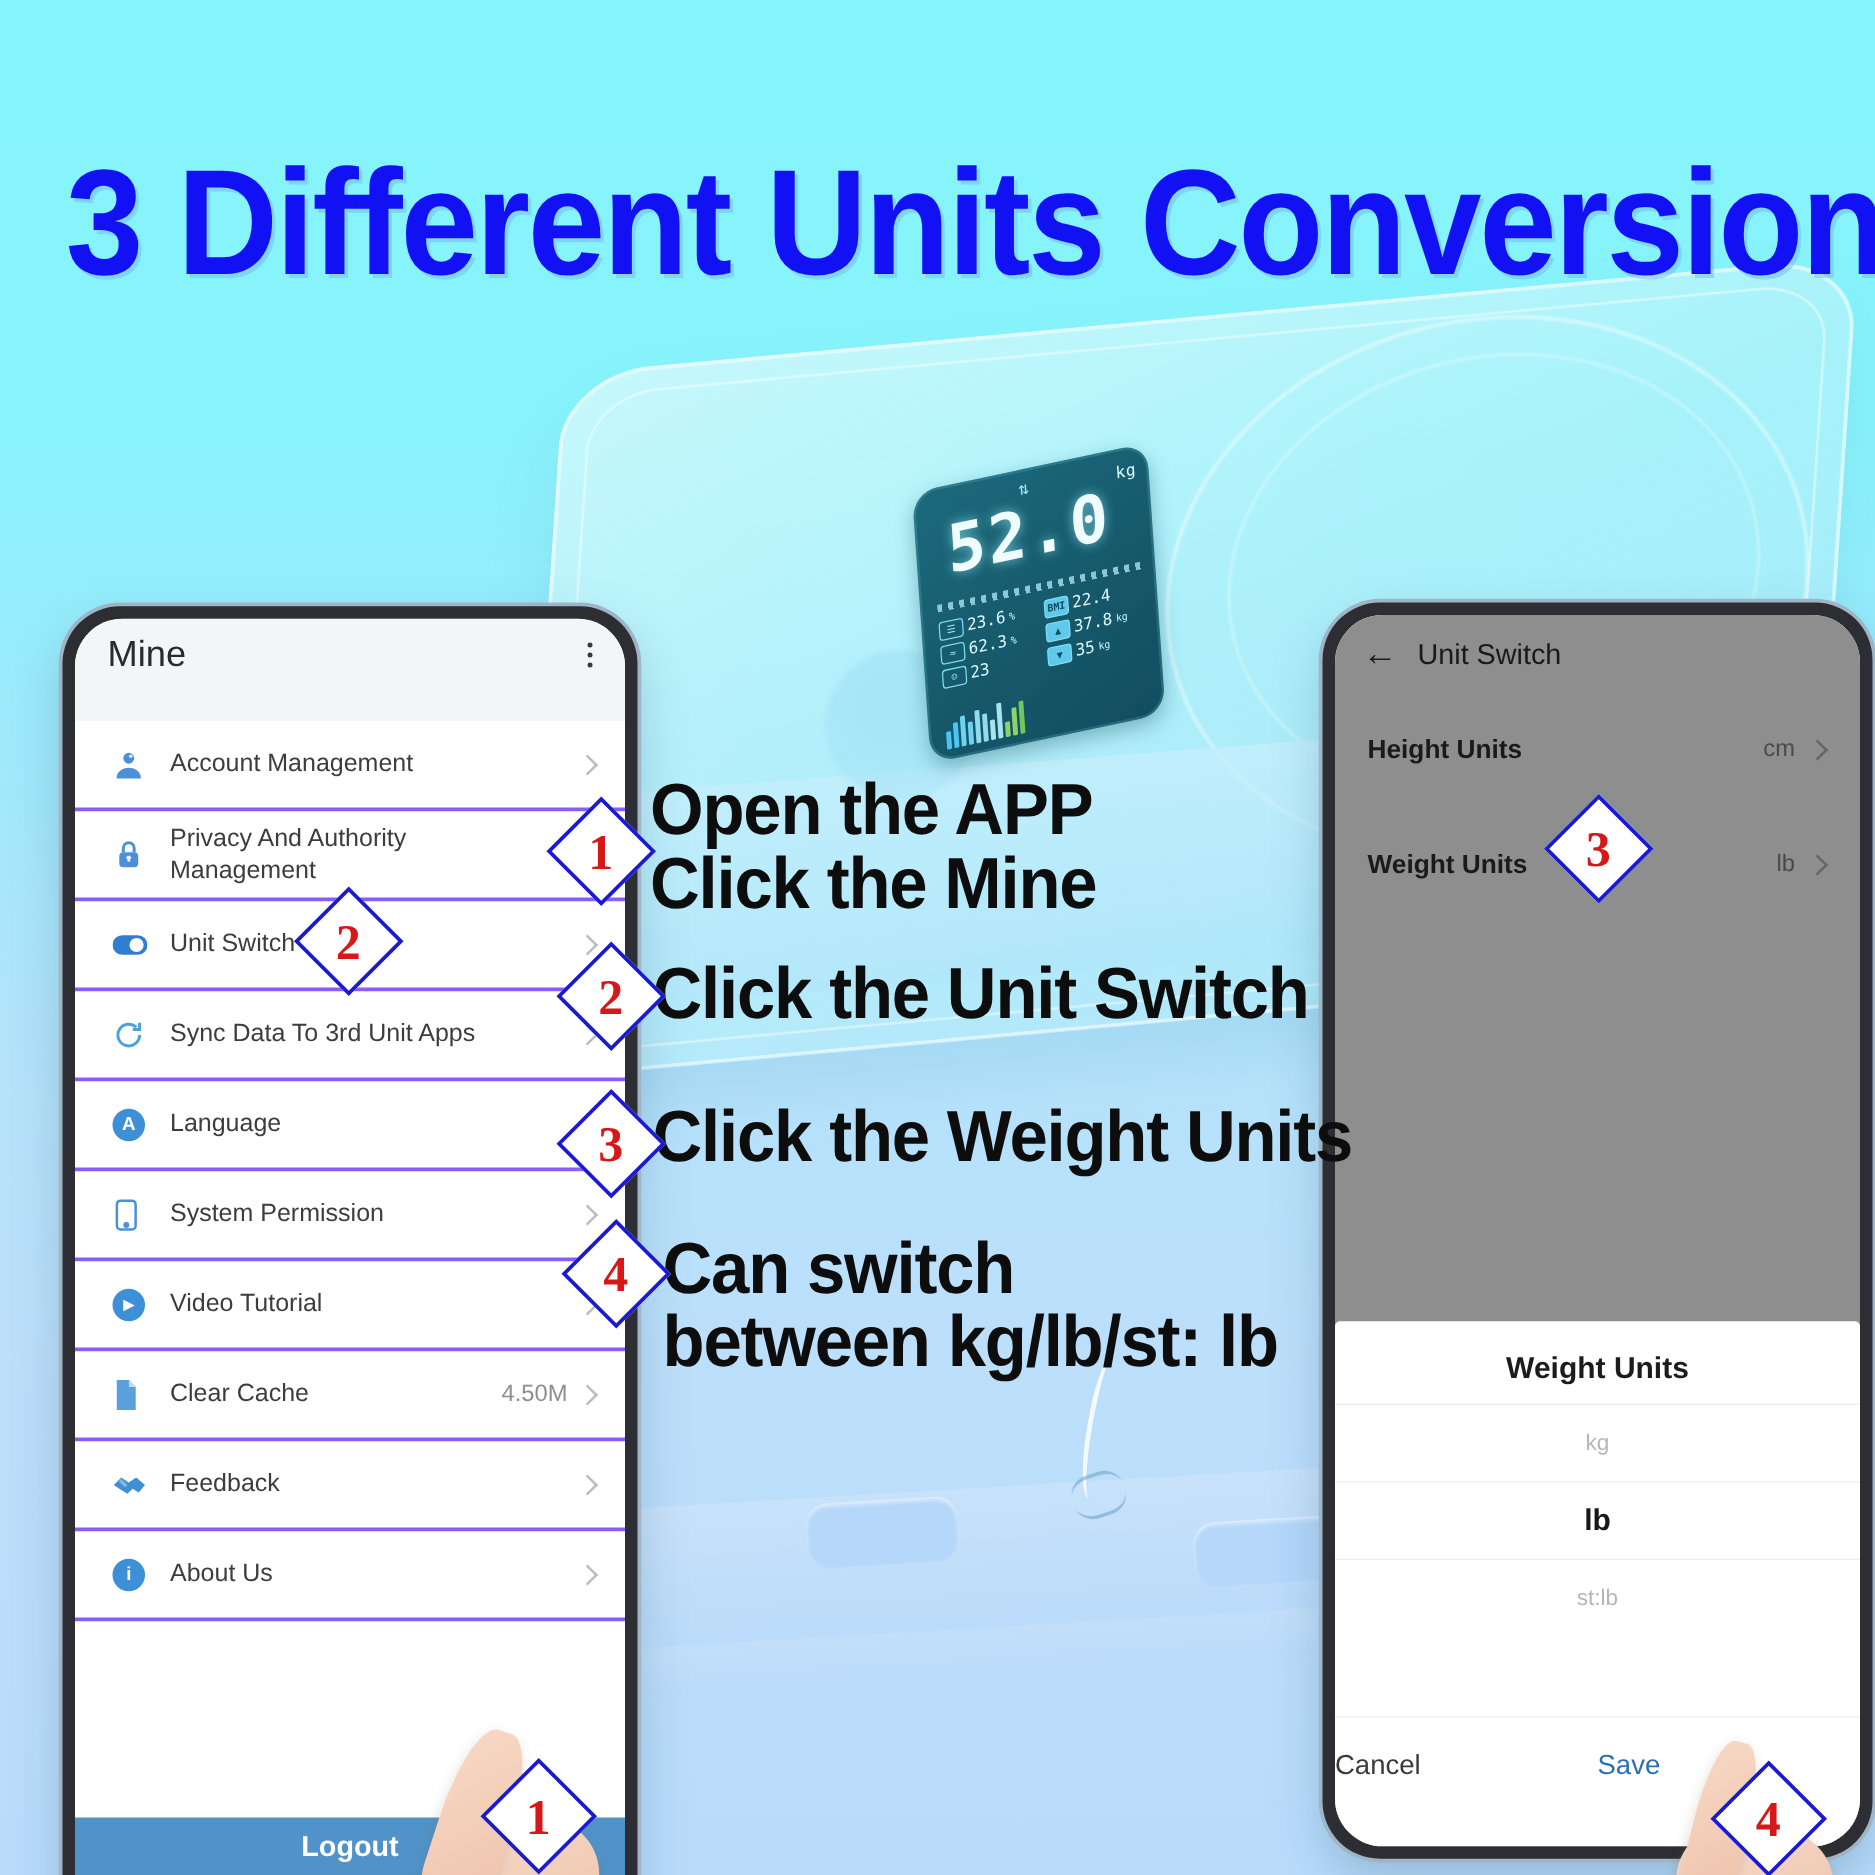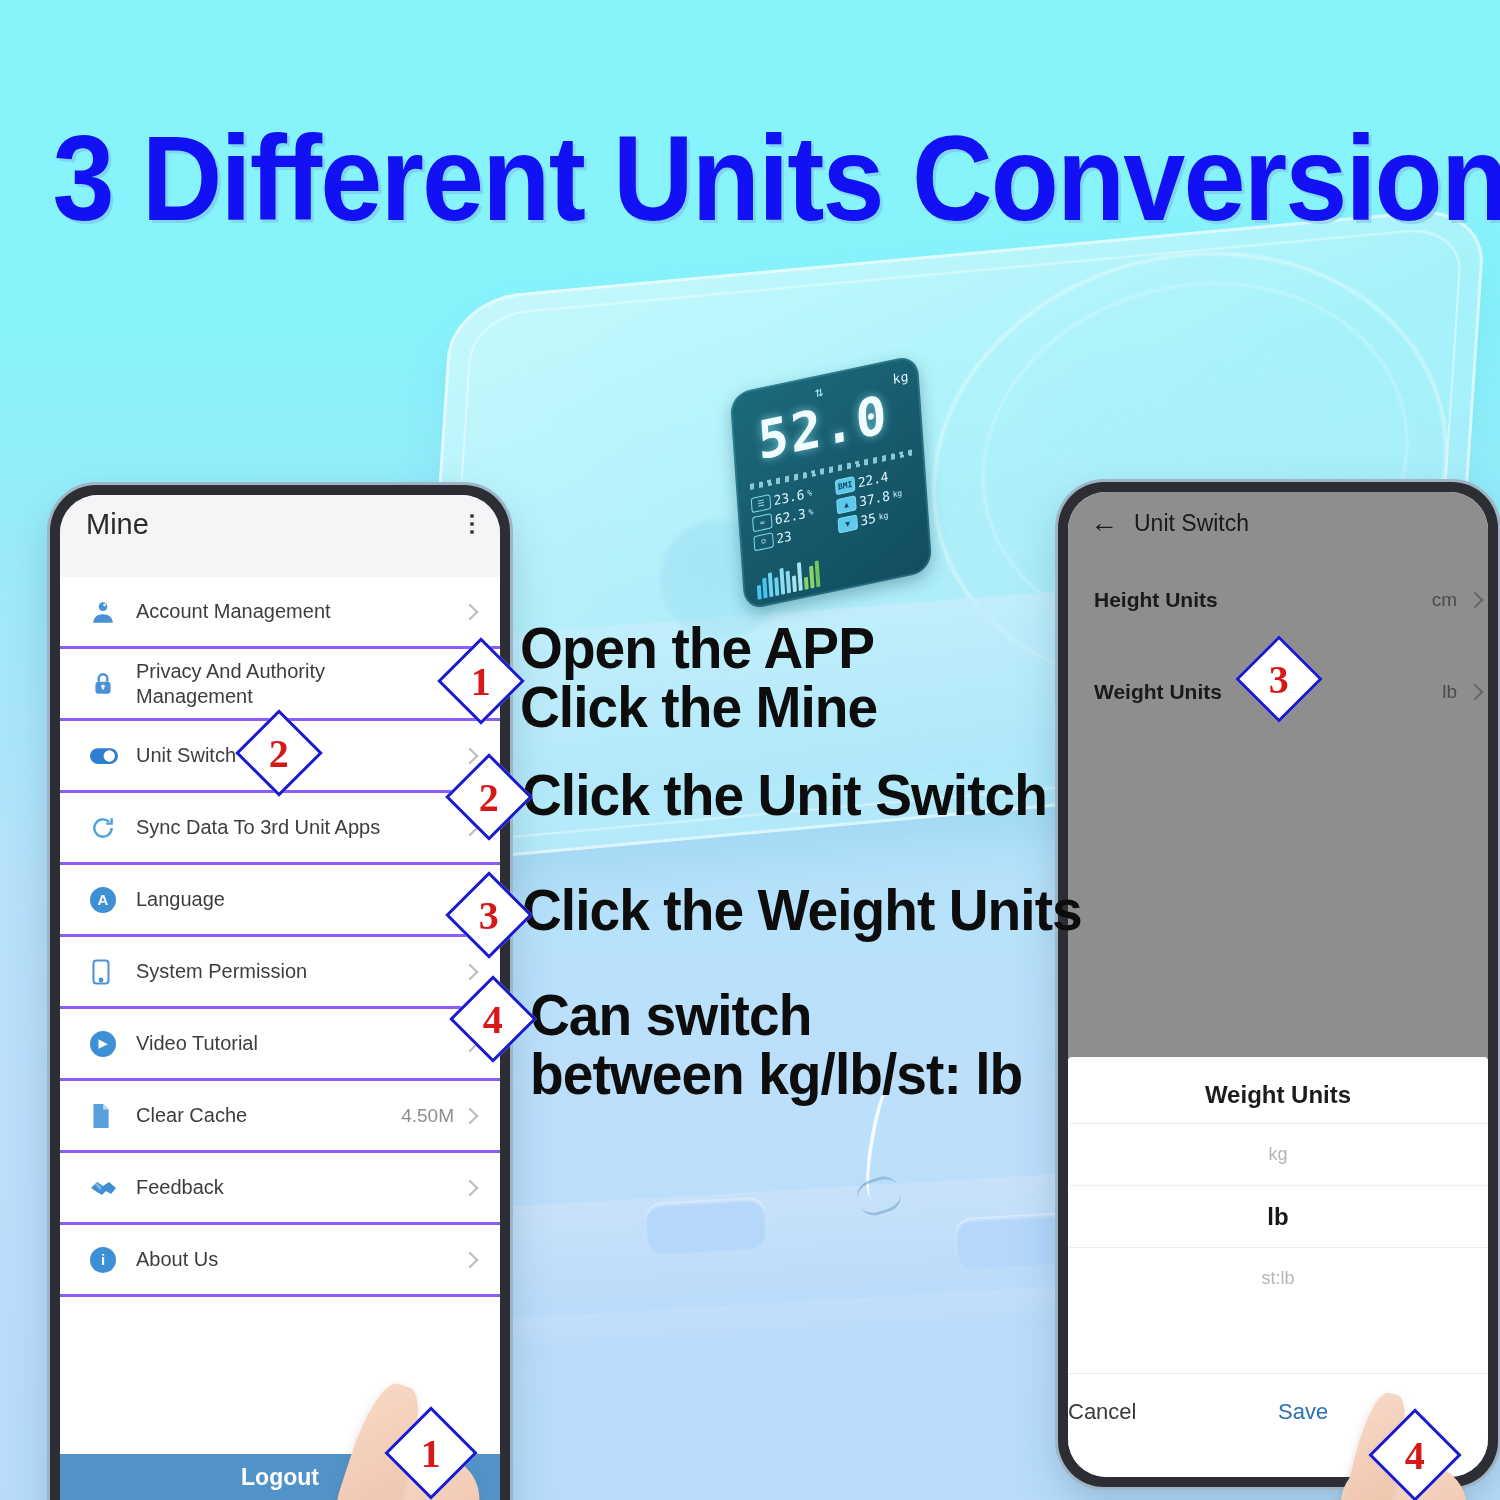--- a/index.html
+++ b/index.html
@@ -191,21 +191,21 @@
     position:absolute; left:50%; transform:translateX(-50%); bottom:8px;
     width:160px; height:6px; background:#111; border-radius:4px;
   }
 
   
   .dim { position:absolute; inset:0; background:#8e8e8e; }
   .us-header { display:flex; align-items:center; gap:16px; height:62px; padding:0 22px; }
   .us-back { font-size:28px; color:#1d1d1d; line-height:1; }
   .us-title { font-size:23px; color:#1a1a1a; font-weight:500;}
   .us-row {
-    display:flex; align-items:center; padding:0 7px 0 26px; height:92px;
+    display:flex; align-items:center; padding:0 28px 0 26px; height:92px;
     color:#1a1a1a; font-size:21px; font-weight:600;
   }
   .us-row .sp{flex:1;}
   .us-row .uv{ color:#4a4a4a; font-size:19px; font-weight:400; padding-right:12px;}
   .us-row .chev2{ width:12px; height:12px; border-right:2.5px solid #666; border-top:2.5px solid #666;
           transform:rotate(45deg); }
 
   .picker {
     position:absolute; left:0; right:0; bottom:0; height:420px;
     background:#fff; border-radius:4px 4px 0 0;

